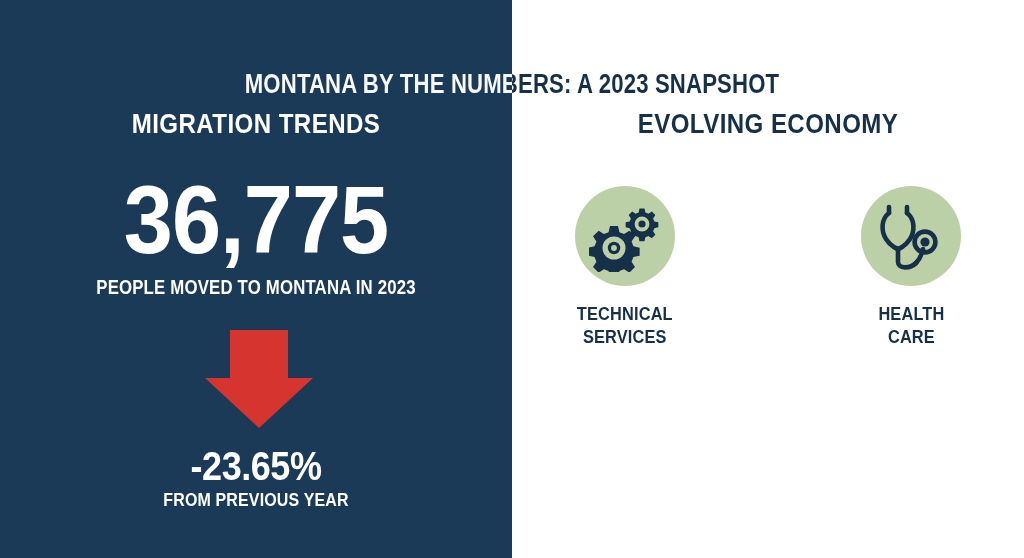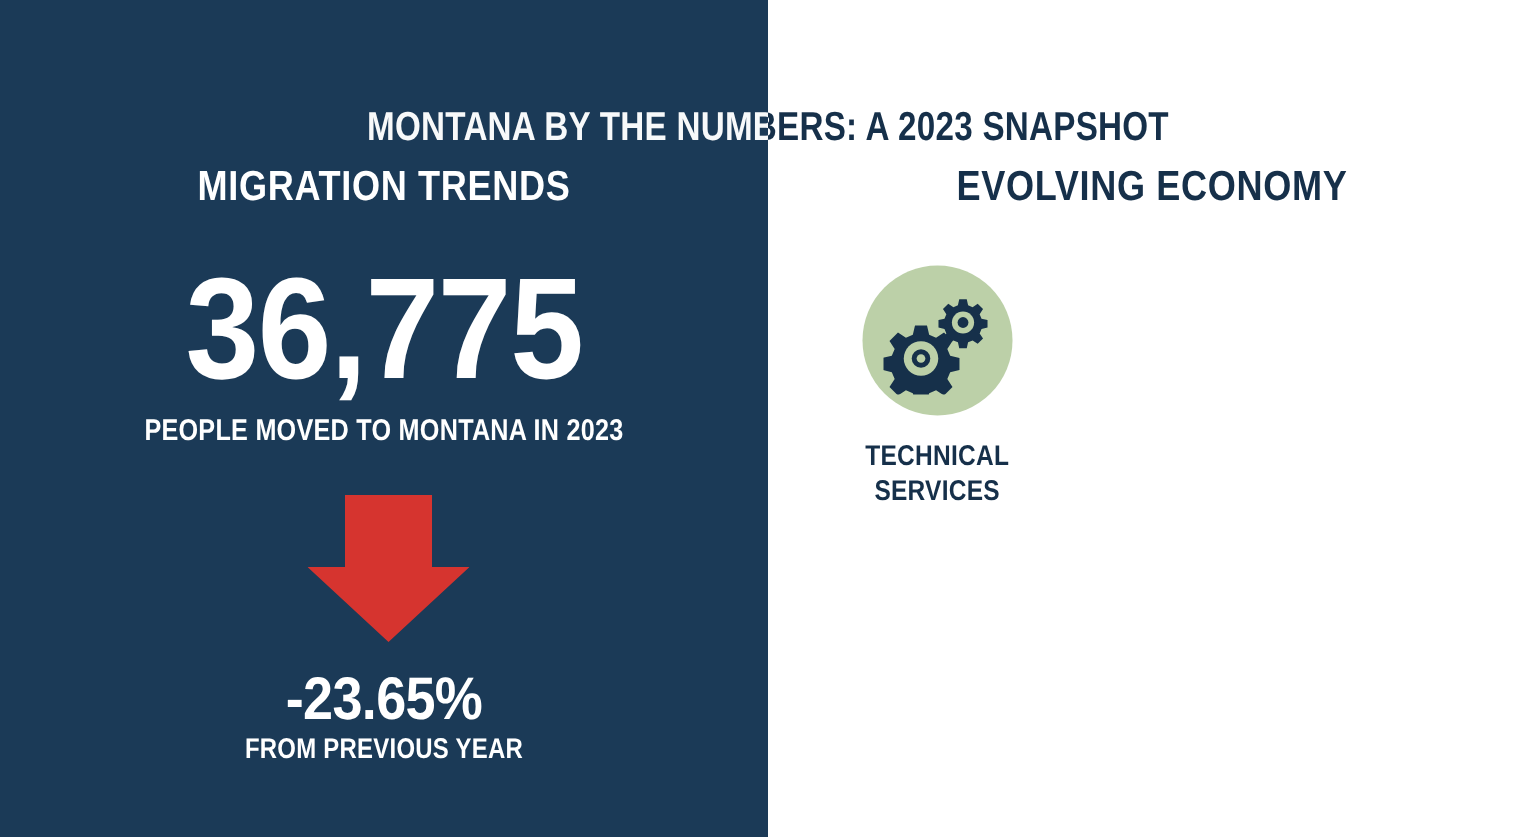--- a/index.html
+++ b/index.html
@@ -165,21 +165,21 @@
   }
 
   .sector-row {
     position: absolute;
     left: 560px;
     top: 168px;
     width: 416px;
     height: 180px;
     display: flex;
     justify-content: space-between;
-    align-items: center;
+    align-items: flex-end;
   }
   .sector {
     width: 130px;
     display: flex;
     flex-direction: column;
     align-items: center;
   }
   .sector-circle {
     width: 100px;
     height: 100px;
@@ -251,17 +251,39 @@
             <circle cx="25" cy="48" r="11.5" fill="#bcd0a8"></circle>
             <circle cx="25" cy="48" r="6.2" fill="#16304a"></circle>
             <circle cx="25" cy="48" r="2.9" fill="#bcd0a8"></circle>
           </g>
         </svg>
       </div>
       <div class="sector-label">TECHNICAL
 SERVICES</div>
     </div>
 
+    <div class="sector">
+      <div class="sector-circle">
+        <svg width="66" height="70" viewBox="0 0 66 70" xmlns="http://www.w3.org/2000/svg">
+          <g fill="none" stroke="#16304a" stroke-width="4.6" stroke-linecap="round">
+
+            <path d="M11,6 v6"></path>
+            <path d="M29,6 v6"></path>
+
+            <path d="M11,12 C3,18 3,30 8,38 C13,46 20,48 20,48"></path>
+            <path d="M29,12 C37,18 37,30 32,38 C27,46 20,48 20,48"></path>
+
+            <path d="M20,48 v13 C20,68 32,68 38,62"></path>
+
+            <path d="M38,62 C43,57 44,52 45,48"></path>
+          </g>
+          <circle cx="47" cy="41" r="10.4" fill="none" stroke="#16304a" stroke-width="4.6"></circle>
+          <circle cx="47" cy="41" r="4.6" fill="#16304a"></circle>
+        </svg>
+      </div>
+      <div class="sector-label">HEALTH
+CARE</div>
+    </div>
 
 
   </div>
 
 </div>
 
 </body></html>

